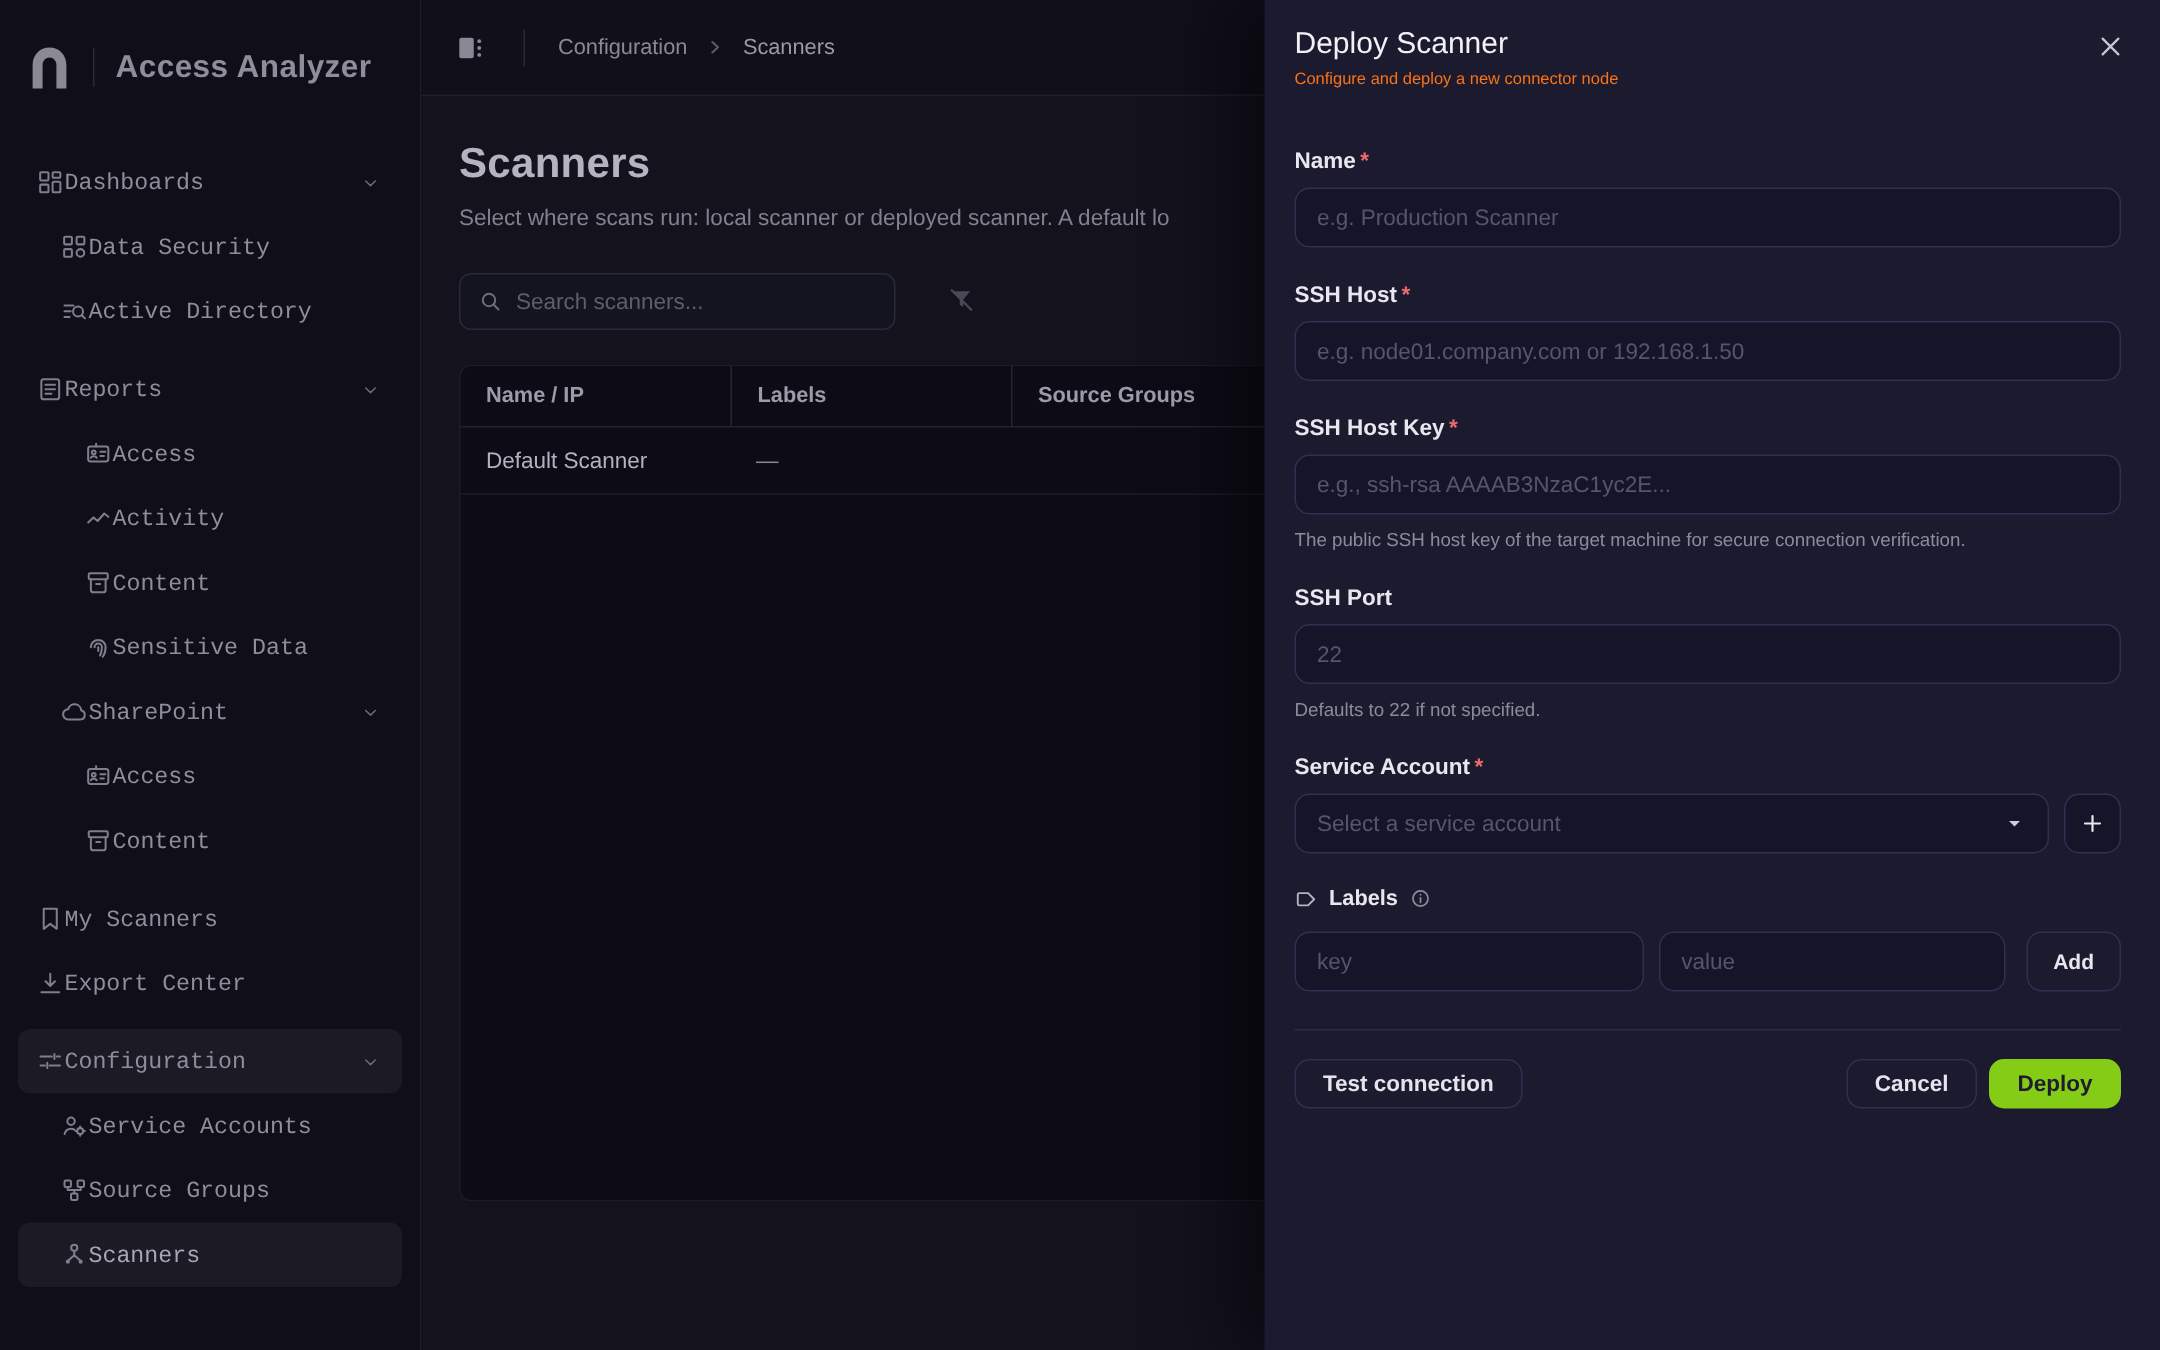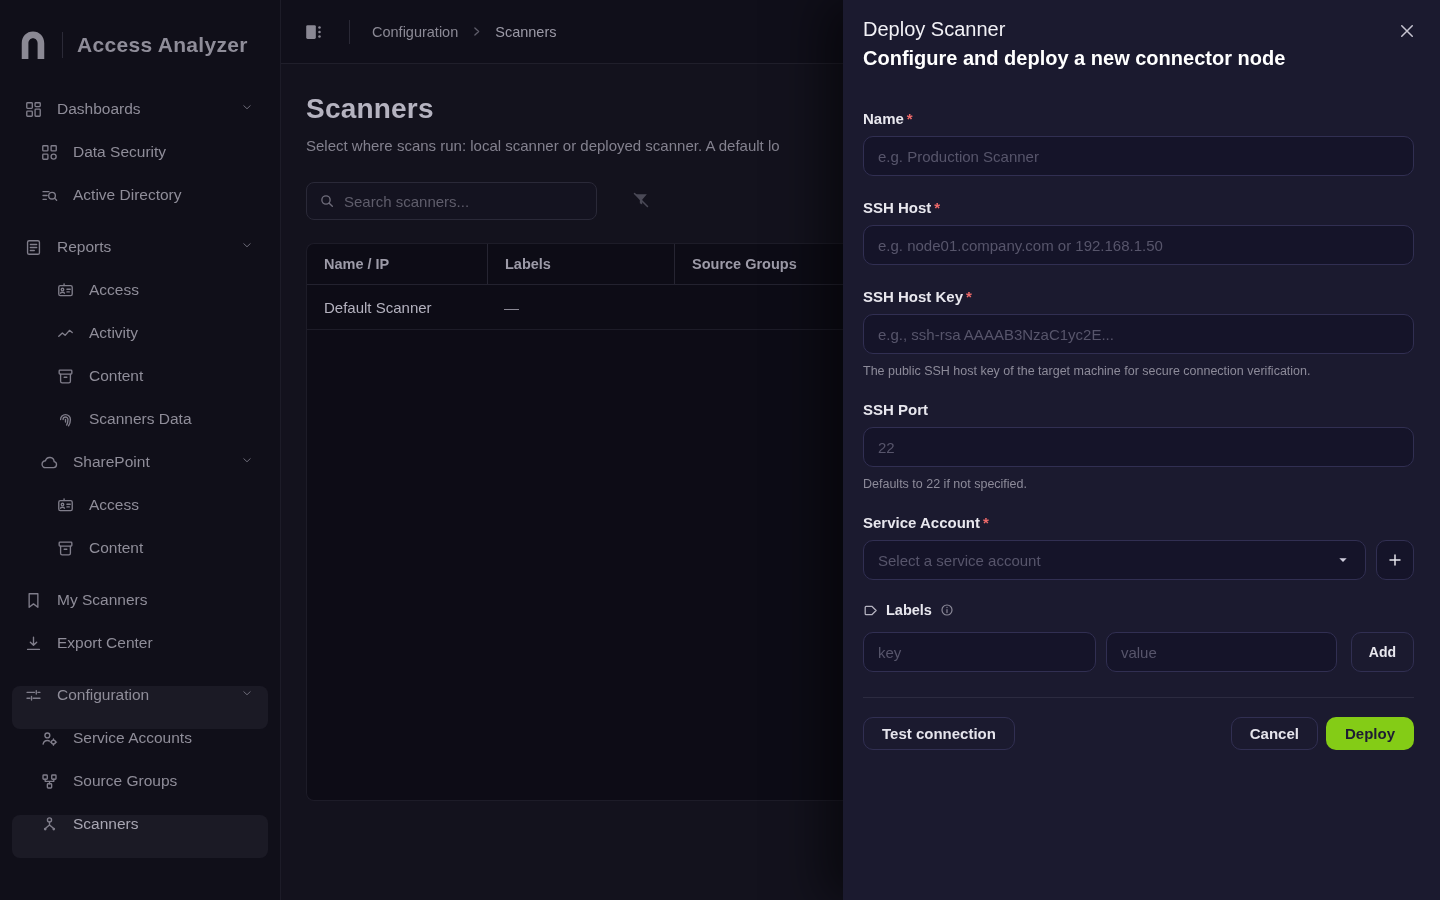--- a/index.html
+++ b/index.html
@@ -24,24 +24,24 @@
     display:flex; align-items:center; gap:14px;
     padding:24px 0 26px 18px;
   }
   .logo-mark { width:30px; height:30px; color:#8b8994; }
   .logo-mark svg { width:30px; height:30px; display:block; }
   .logo-divider { width:1px; height:26px; background:#2b2a37; }
   .brand-name { font-size:21px; letter-spacing:.3px; color:#8f8d99; font-weight:700;text-align:center; }
 
   .nav { padding:14px 12px 0 12px; }
   .nav-item {
-    display:flex; align-items:flex-start; gap:14px;
+    display:flex; align-items:center; gap:0;
     height:43px; border-radius:8px;
     color:#8f8d99; font-size:15.5px;
-    padding-right:14px; cursor:pointer;
+    padding-right:14px; cursor:pointer;font-family:Liberation Mono, monospace;
   }
   .nav-item .nav-icon { width:19px; height:19px; flex:0 0 19px; color:#807e8b; }
   .nav-item .nav-icon svg { width:19px; height:19px; display:block; }
   .nav-item .nav-label { flex:1; white-space:nowrap; }
   .nav-item .nav-chevron { width:14px; height:14px; color:#6c6a77; }
   .nav-item .nav-chevron svg { width:14px; height:14px; display:block; }
   .nav-item.lvl0 { padding-left:12px; }
   .nav-item.lvl1 { padding-left:28px; }
   .nav-item.lvl2 { padding-left:44px; }
   .nav-item.highlighted { background:#1b1a25; }
@@ -103,21 +103,21 @@
 
   
   .panel {
     position:absolute; top:0; right:0; width:597px; height:900px;
     background:#1b1a2f; z-index:10;
     box-shadow:-20px 0 44px rgba(0,0,0,.5);
     padding:18px 26px 0 20px;
   }
   .panel-head { position:relative; }
   .panel-title { font-size:20px; font-weight:400; color:#f2f1f6; }
-  .panel-sub { margin-top:6px; font-size:20px; color:#ffffff;font-weight:bold; }
+  .panel-sub { margin-top:6px; font-size:11px; color:#f97316; }
   .panel-close { position:absolute; top:4px; right:-2px; width:18px; height:18px; color:#c7c5d1; cursor:pointer; }
   .panel-close svg { width:18px; height:18px; display:block; }
 
   .fgroup { margin-top:23px; }
   .fgroup.first { margin-top:40px; }
   .flabel { font-size:15px; font-weight:600; color:#e8e7ee; margin-bottom:9px; }
   .req { color:#ef6a6a; margin-left:3px; font-weight:600; }
   .tinput {
     width:100%; height:40px; border-radius:10px;
     background:#151429; border:1px solid #312f52;
@@ -270,21 +270,21 @@
           <span class="nav-label">Content</span>
         </div>
         <div class="nav-item lvl2">
           <span class="nav-icon">
             <svg viewBox="0 0 24 24" fill="none" stroke="currentColor" stroke-width="1.7" stroke-linecap="round" stroke-linejoin="round">
               <path d="M5.8 12a6.2 6.2 0 0 1 12.4 0c0 3.1-.9 6-2.4 8"></path>
               <path d="M8.9 12a3.1 3.1 0 0 1 6.2 0c0 2.6-.6 5-1.6 7"></path>
               <path d="M12 12v3.2"></path>
             </svg>
           </span>
-          <span class="nav-label">Scanners Data</span>
+          <span class="nav-label">Sensitive Data</span>
         </div>
         <div class="nav-item lvl1">
           <span class="nav-icon">
             <svg viewBox="0 0 24 24" fill="none" stroke="currentColor" stroke-width="1.7" stroke-linecap="round" stroke-linejoin="round">
               <path d="M7 18.5h10.2a3.8 3.8 0 0 0 .7-7.5 5.6 5.6 0 0 0-11-1.2A3.6 3.6 0 0 0 7 18.5z"></path>
             </svg>
           </span>
           <span class="nav-label">SharePoint</span>
           <span class="nav-chevron">
             <svg viewBox="0 0 24 24" fill="none" stroke="currentColor" stroke-width="1.7" stroke-linecap="round" stroke-linejoin="round">

